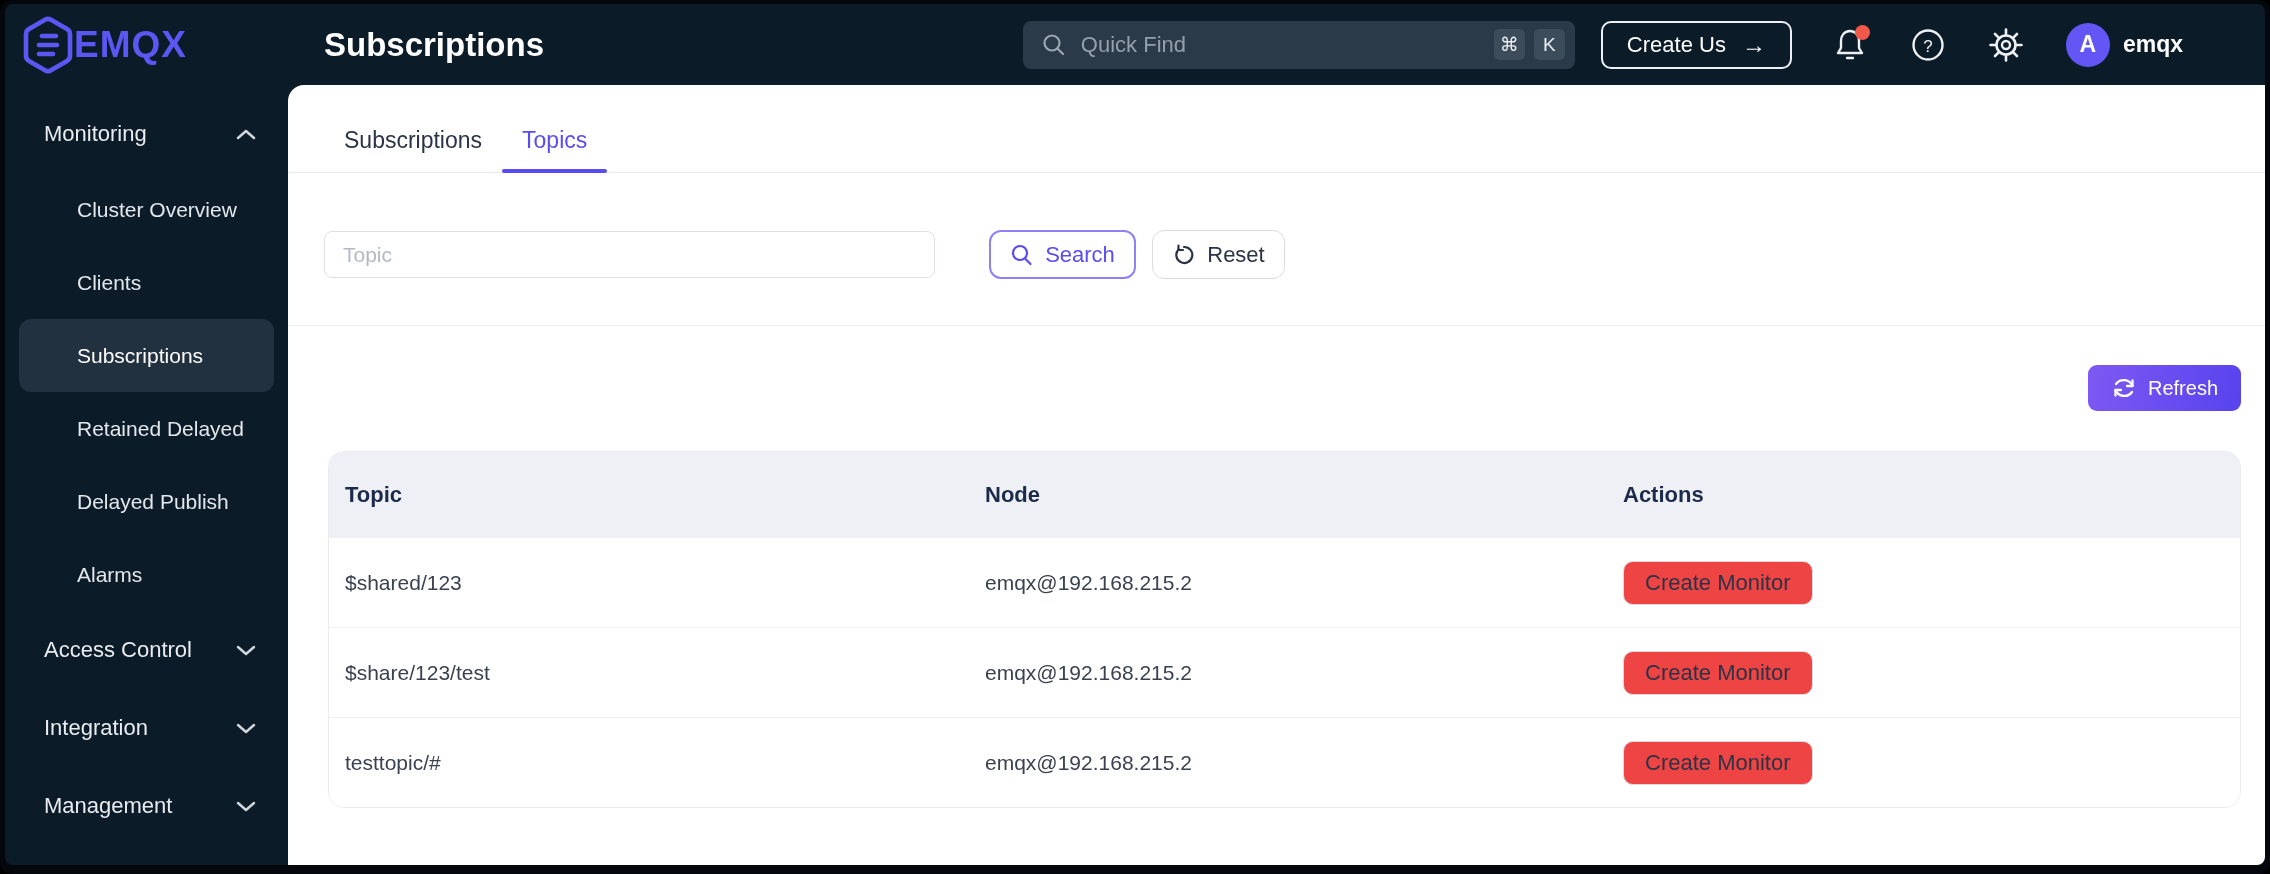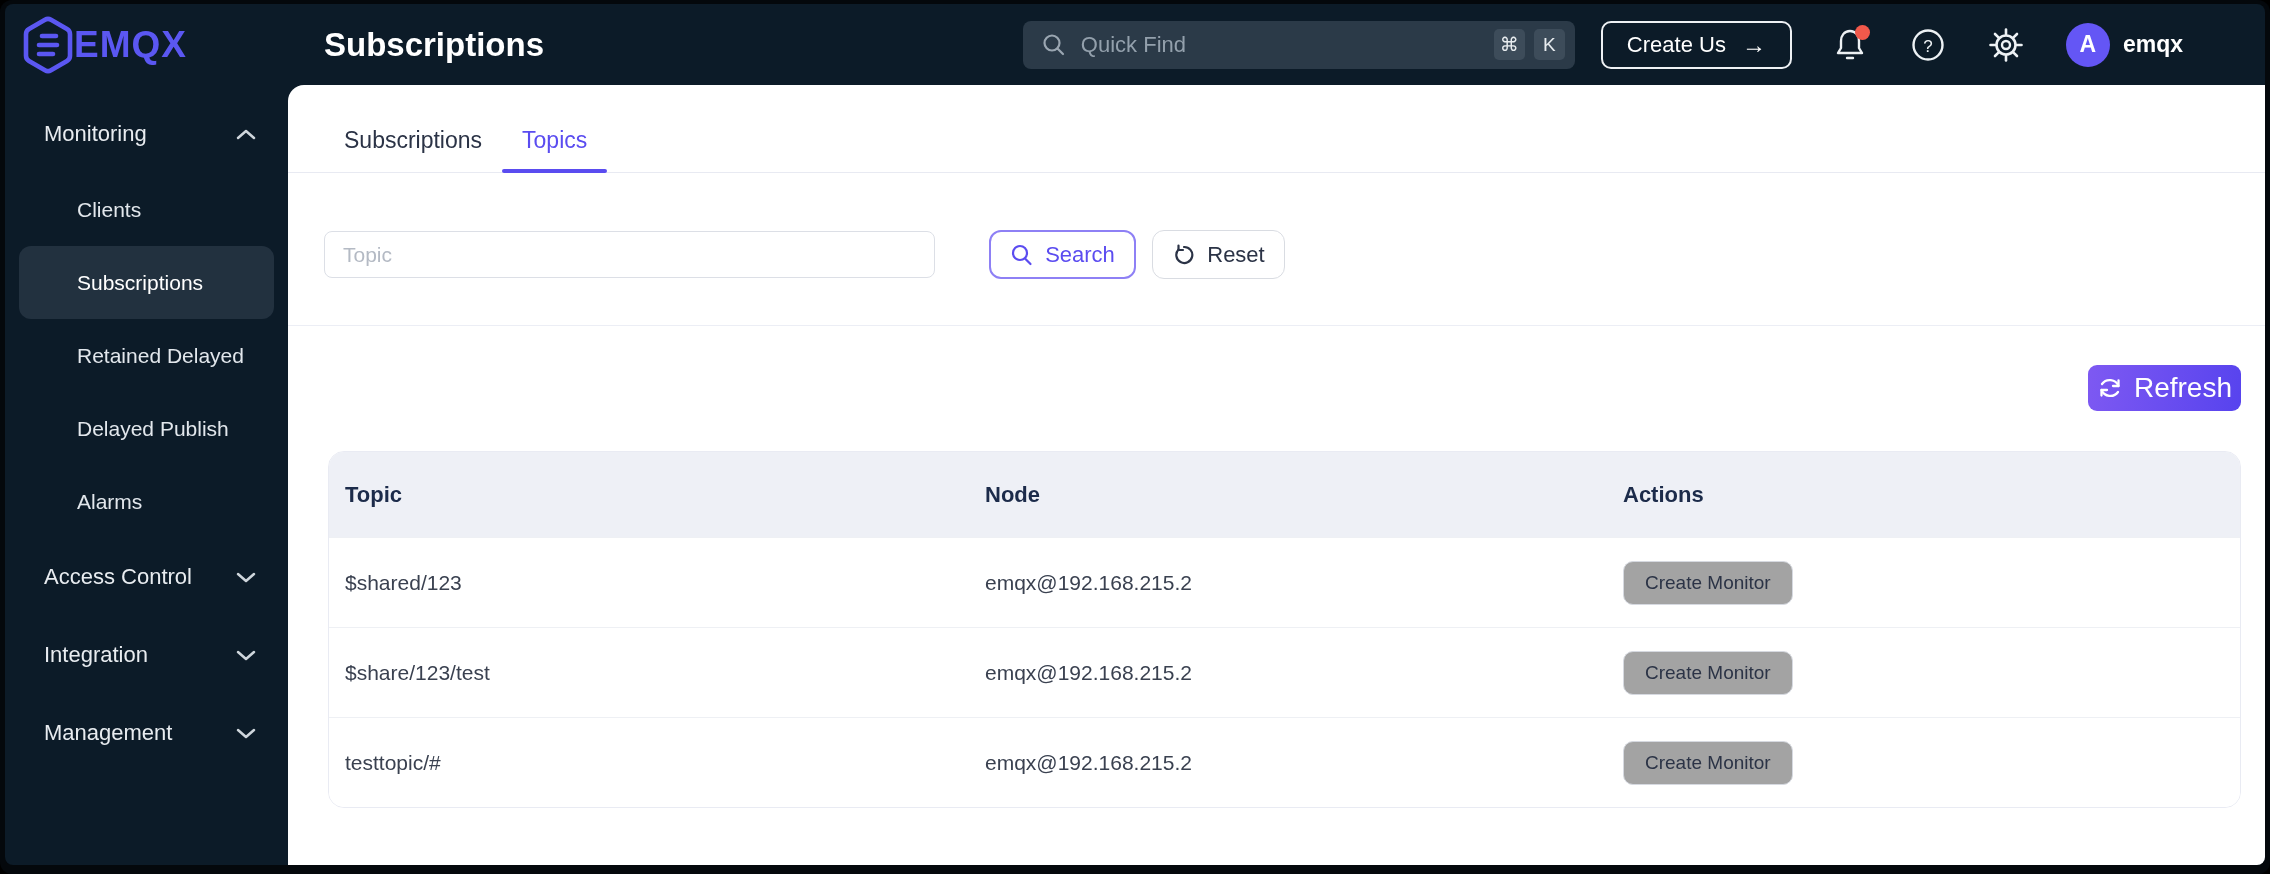--- a/index.html
+++ b/index.html
@@ -44,29 +44,29 @@
   .tab.active::after { content:""; position:absolute; left:0; right:0; bottom:-1px; height:4px; background:#5a4cf0; border-radius:2px; }
 
   .filter-section { padding:57px 36px 46px 36px; display:flex; align-items:center; border-bottom:1px solid #eceef5; flex-shrink:0; }
   .topic-input { width:611px; height:47px; border:1px solid #dcdfe6; border-radius:8px; padding:0 18px; font-size:21px; color:#333; outline:none; font-family:"Liberation Sans", sans-serif; }
   .topic-input::placeholder { color:#b4bac4; }
   .btn { display:flex; align-items:center; justify-content:center; gap:11px; background:#fff; cursor:pointer; font-family:"Liberation Sans", sans-serif; }
   .search-btn { margin-left:54px; width:147px; height:49px; border:2px solid #8e80f5; border-radius:12px; color:#5b4cf0; font-size:22px; }
   .reset-btn { margin-left:16px; width:133px; height:49px; border:1px solid #d9dce2; border-radius:12px; color:#2b3346; font-size:22px; }
 
   .toolbar { display:flex; justify-content:flex-end; padding:39px 24px 0 36px; flex-shrink:0; }
-  .refresh-btn { width:153px; height:46px; border:none; border-radius:9px; background:linear-gradient(100deg,#7e59f2,#5743ee); color:#fff; font-size:28px; display:flex; align-items:center; justify-content:center; gap:11px; cursor:pointer; font-family:"Liberation Sans", sans-serif; }
+  .refresh-btn { width:153px; height:46px; border:none; border-radius:9px; background:linear-gradient(100deg,#7e59f2,#5743ee); color:#fff; font-size:20px; display:flex; align-items:center; justify-content:center; gap:11px; cursor:pointer; font-family:"Liberation Sans", sans-serif; }
 
   .table-card { margin:40px 24px 0 40px; border:1px solid #e9ebf3; border-radius:16px; overflow:hidden; }
   .thead { display:flex; align-items:center; background:#eef0f6; height:85px; font-weight:bold; color:#1c2b4a; font-size:22px; }
   .trow { display:flex; align-items:center; height:90px; border-top:1px solid #eef0f4; background:#fff; font-size:21px; color:#3a4150; }
   .col-topic { width:656px; padding-left:16px; }
   .col-node  { width:638px; }
   .col-actions { flex:1; }
-  .monitor-btn { height:44px; padding:0 21px; border:1px solid #d6d9e0; border-radius:10px; background:#a3a3a3; font-size:19px; color:#2b3346; cursor:pointer; font-family:"Liberation Sans", sans-serif; }
+  .monitor-btn { height:44px; padding:0 21px; border:1px solid #d6d9e0; border-radius:10px; background:#ef4444; font-size:22px; color:#2b3346; cursor:pointer; font-family:"Liberation Sans", sans-serif; }
 
   svg { display:block; }
 </style>
 </head>
 <body>
 
 <div class="window">
   <div class="app">
 
     <div class="topbar">
@@ -150,20 +150,23 @@
       <div class="sidebar">
         <div class="nav-group">
           <span>Monitoring</span>
           <span>
             <svg width="20" height="11" viewBox="0 0 20 11">
                 <polyline class="chev" points="2,9 10,2 18,9"></polyline>
               </svg>
           </span>
         </div>
         <div class="nav-sub">
+          <span>Cluster Overview</span>
+        </div>
+        <div class="nav-sub">
           <span>Clients</span>
         </div>
         <div class="nav-sub active">
           <span>Subscriptions</span>
         </div>
         <div class="nav-sub">
           <span>Retained Delayed</span>
         </div>
         <div class="nav-sub">
           <span>Delayed Publish</span>

